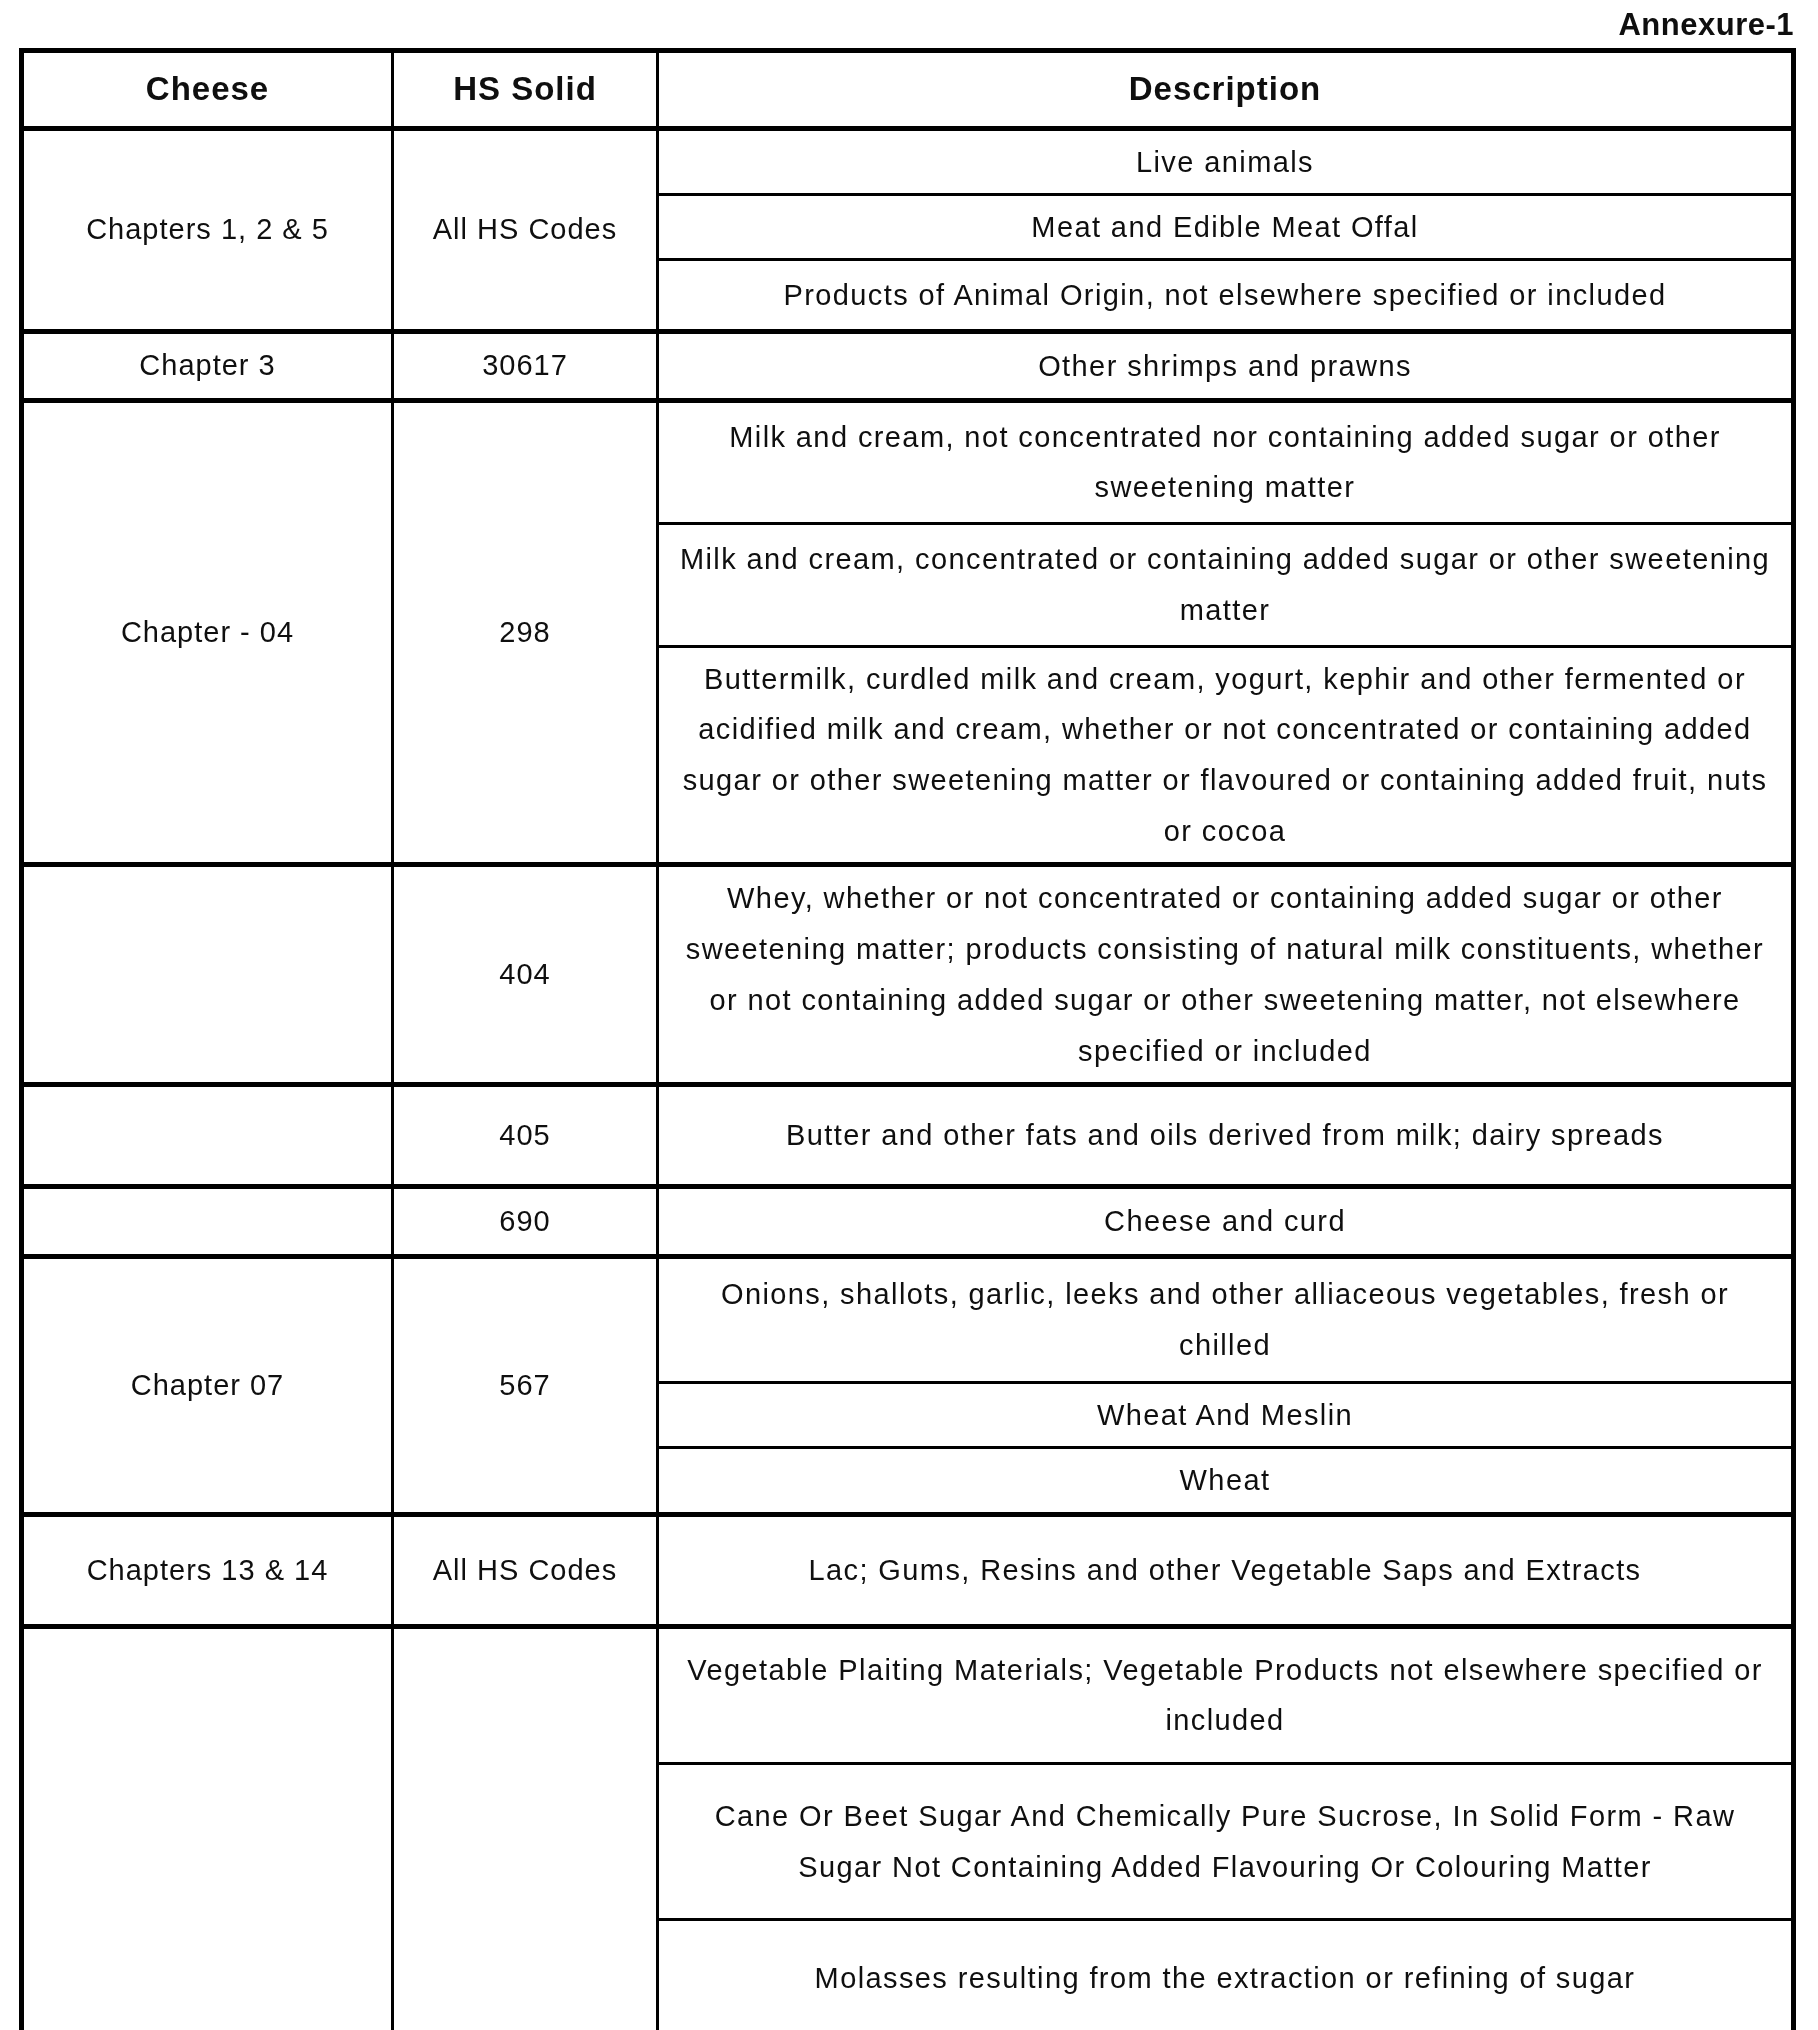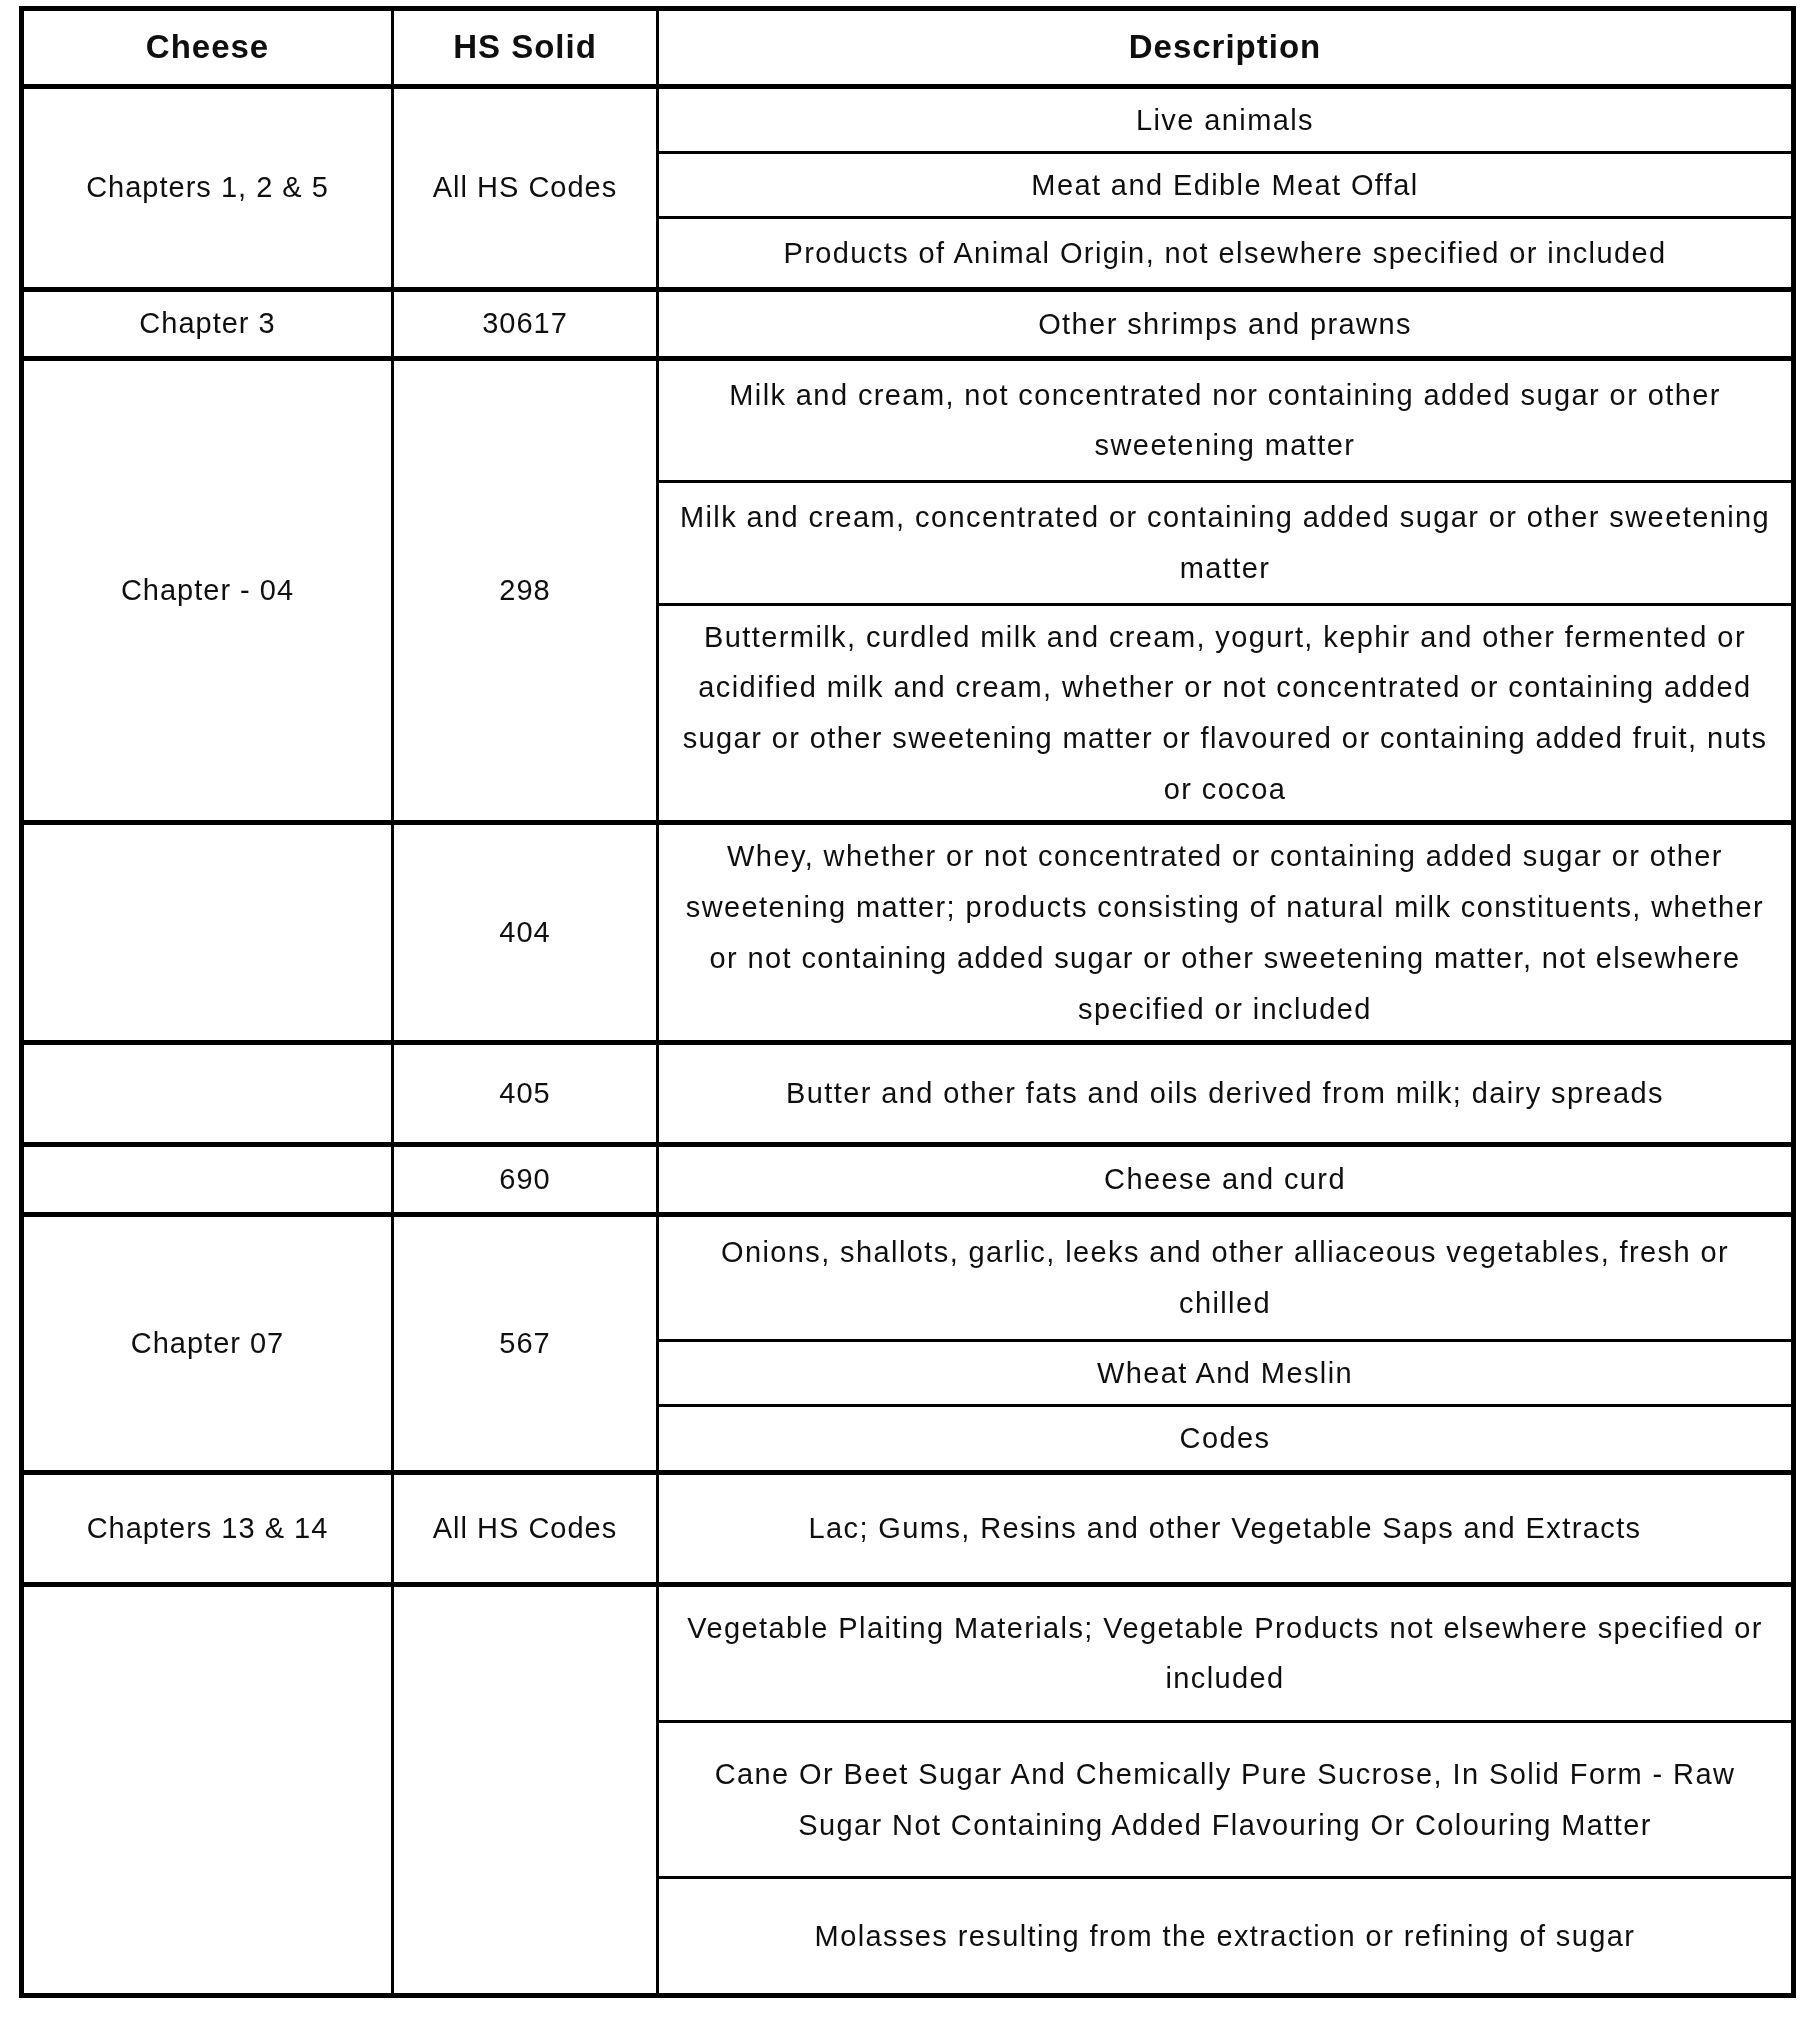--- a/index.html
+++ b/index.html
@@ -64,20 +64,21 @@
     padding: 5.8px 13.4px;
   }
   tr.group-start td {
     border-top-width: 5.8px;
   }
 </style>
 </head>
 <body>
 
 <div class="page">
+  <div class="annexure">Annexure-1</div>
 
   <table class="hs-table">
     <colgroup>
       <col style="width:371px">
       <col style="width:265px">
       <col>
     </colgroup>
     <thead>
       <tr>
         <th>Cheese</th>
@@ -130,21 +131,21 @@
         </tr>
         <tr class="group-start">
           <td rowspan="3" class="chapter-cell">Chapter 07</td>
           <td rowspan="3" class="hs-cell">567</td>
           <td class="desc-cell" style="height: 110px;">Onions, shallots, garlic, leeks and other alliaceous vegetables, fresh or chilled</td>
         </tr>
         <tr>
           <td class="desc-cell" style="height: 48px;">Wheat And Meslin</td>
         </tr>
         <tr>
-          <td class="desc-cell" style="height: 48px;">Codes</td>
+          <td class="desc-cell" style="height: 48px;">Wheat</td>
         </tr>
         <tr class="group-start">
           <td rowspan="1" class="chapter-cell">Chapters 13 &amp; 14</td>
           <td rowspan="1" class="hs-cell">All HS Codes</td>
           <td class="desc-cell" style="height: 96px;">Lac; Gums, Resins and other Vegetable Saps and Extracts</td>
         </tr>
         <tr class="group-start">
           <td rowspan="3" class="chapter-cell"></td>
           <td rowspan="3" class="hs-cell"></td>
           <td class="desc-cell" style="height: 121px;">Vegetable Plaiting Materials; Vegetable Products not elsewhere specified or included</td>

